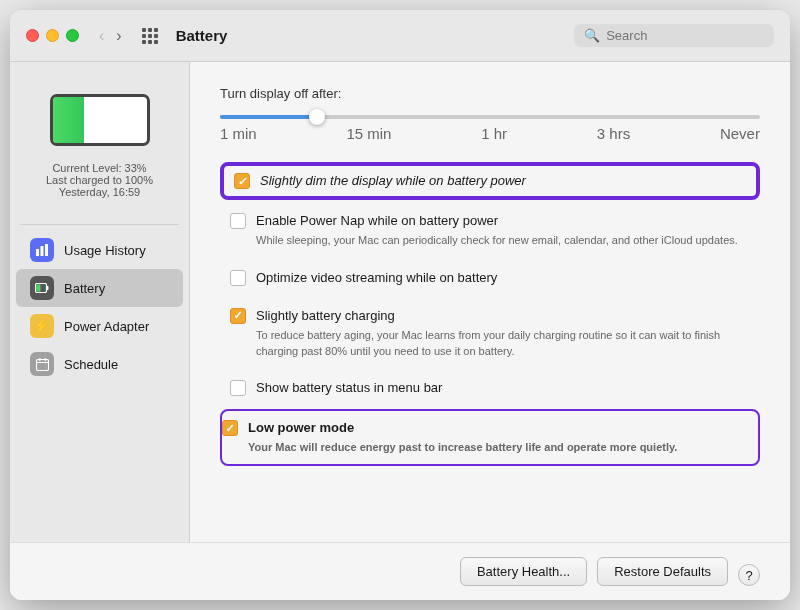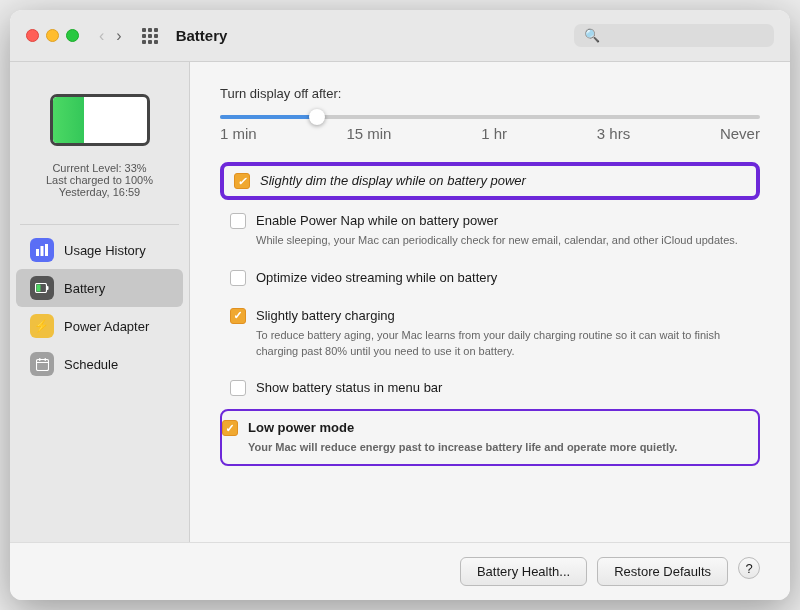--- a/index.html
+++ b/index.html
@@ -299,21 +299,21 @@
     .option-description {
       font-size: 11px;
       color: #666;
       line-height: 1.4;
       margin-top: 3px;
     }
     
     .bottom-bar {
       display: flex;
       justify-content: flex-end;
-      align-items: flex-start;
+      align-items: flex-end;
       padding: 14px 30px;
       gap: 10px;
       background: #f5f5f5;
       border-top: 1px solid #ddd;
       flex-shrink: 0;
     }
     .btn {
       padding: 6px 16px;
       border-radius: 6px;
       font-size: 13px;
@@ -360,20 +360,21 @@
       <div class="grid-dot"></div>
         <div class="grid-dot"></div>
         <div class="grid-dot"></div>
       <div class="grid-dot"></div>
         <div class="grid-dot"></div>
         <div class="grid-dot"></div>
     </div>
     <div class="titlebar-title">Battery</div>
     <div class="search-box">
       <span class="search-icon-svg">🔍</span>
+      <input class="search-input" type="text" placeholder="Search" style="">
     </div>
   </div>
 
   <div class="main-content">
 
     <div class="sidebar">
 
       <div class="battery-visual-container">
         <div style="position:relative; width:100px; height:52px; margin-bottom:8px;">
           <div class="battery-outer">

